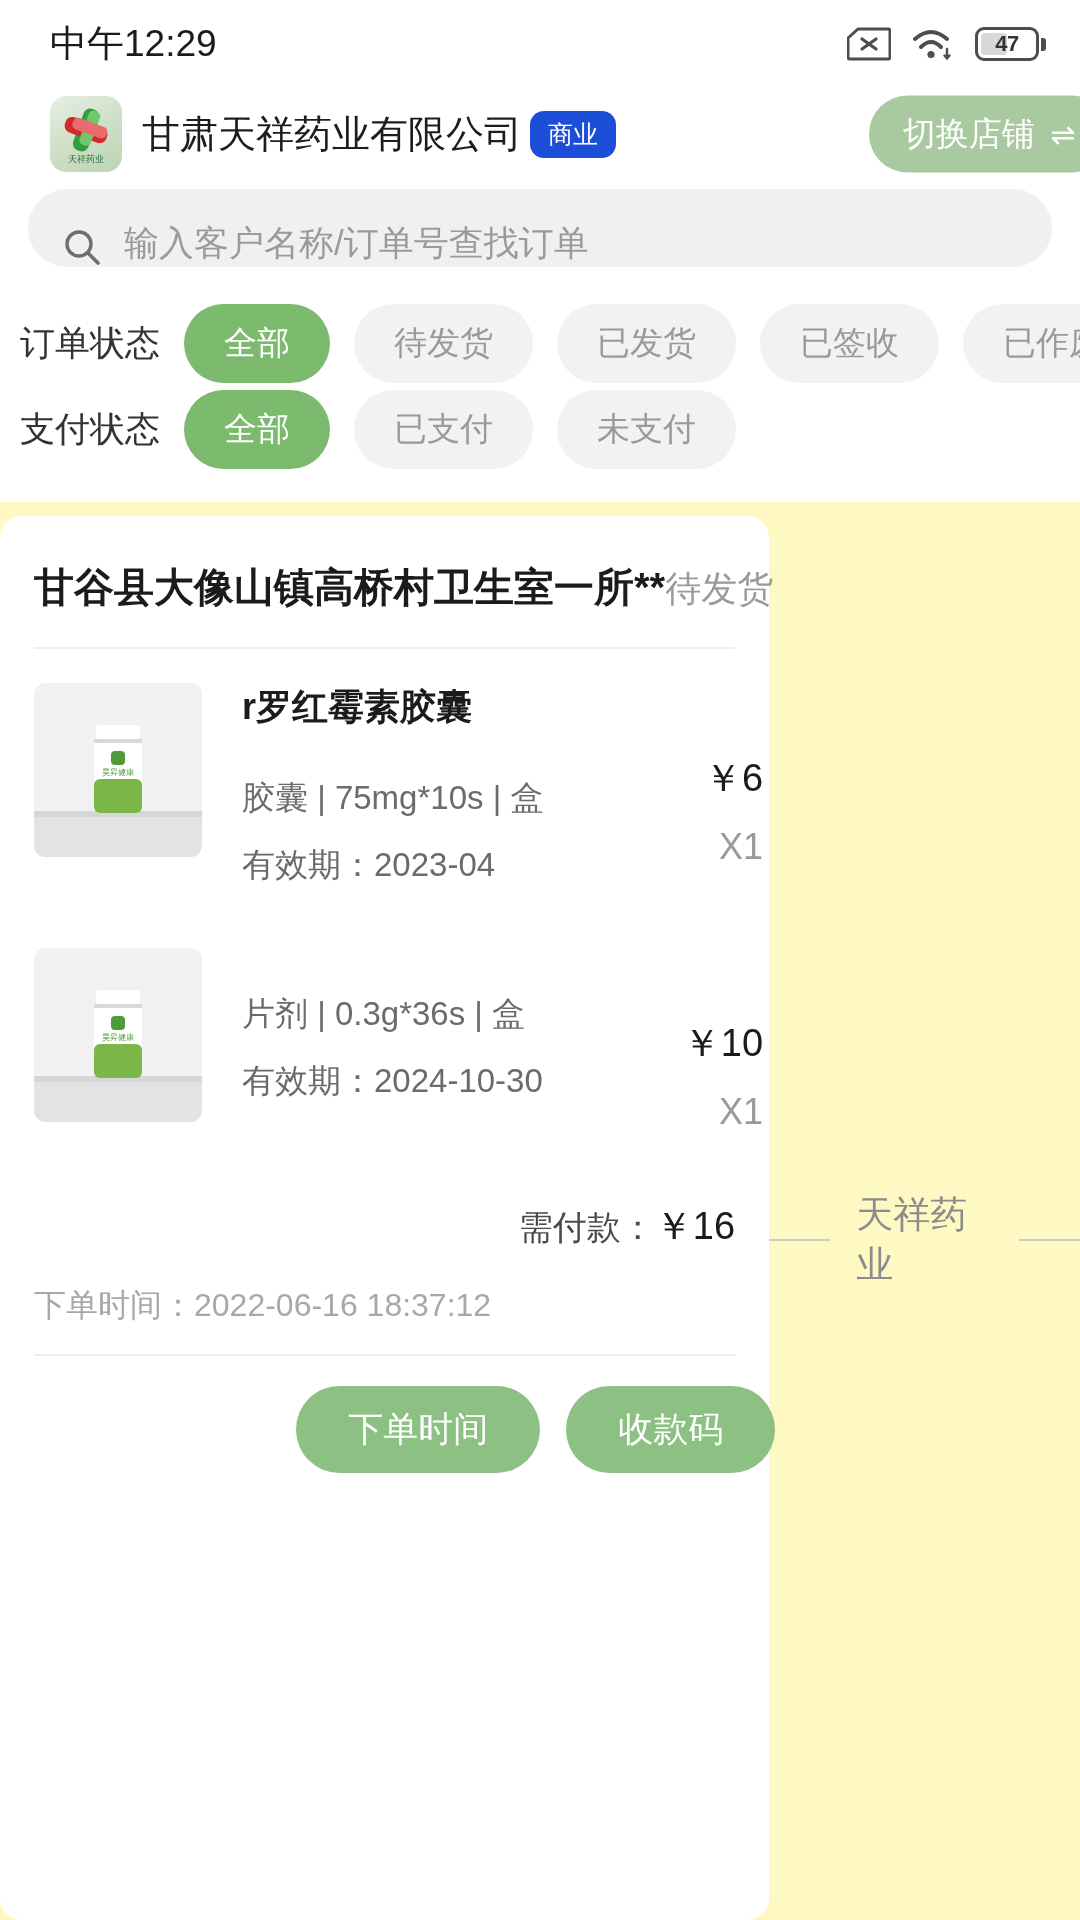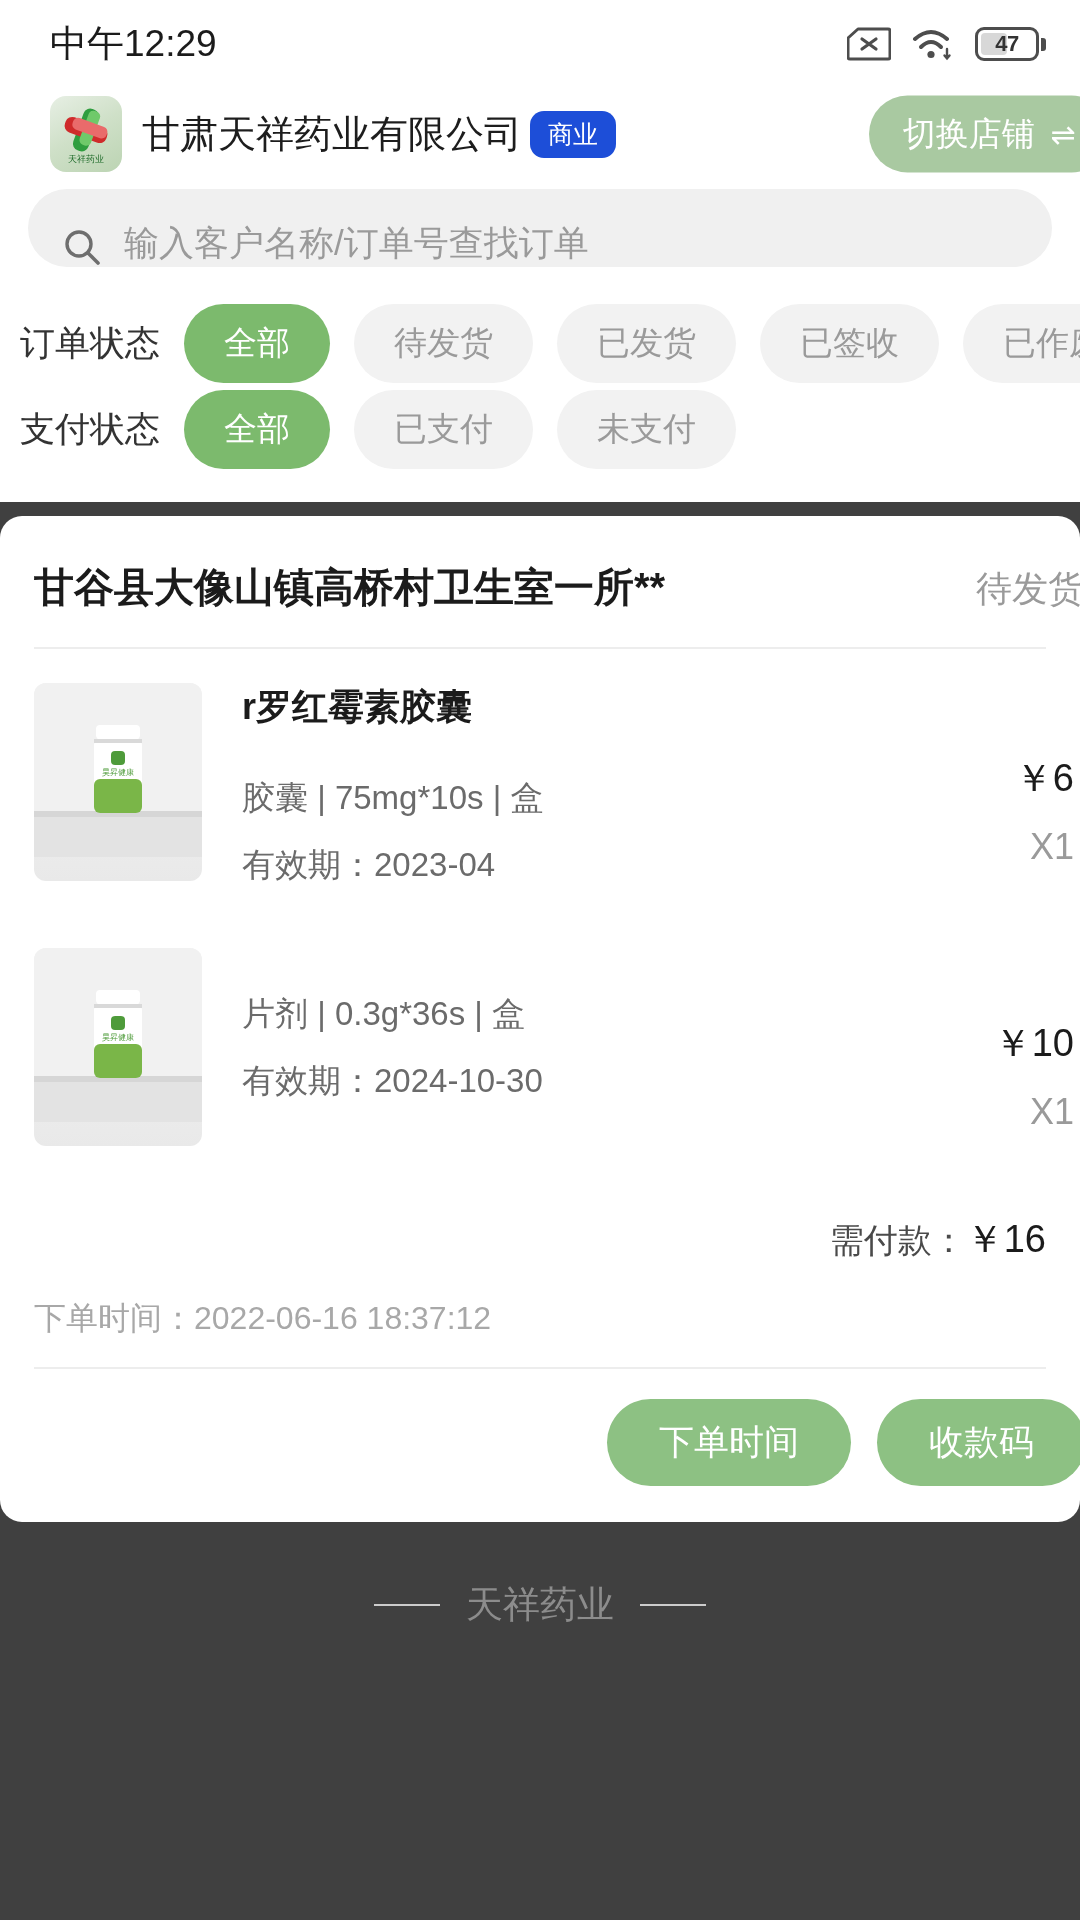--- a/index.html
+++ b/index.html
@@ -75,38 +75,38 @@
   .filter-row { display:flex; align-items:center; padding-left:20px; height:86px; overflow:hidden; }
   .filter-label { font-size:35px; color:#333; white-space:nowrap; flex:0 0 auto; }
   .chips { display:flex; align-items:center; gap:24px; margin-left:24px; flex:0 0 auto; }
   .chip {
     font-size:33px; color:#9a9a9a; background:#f2f2f2;
     padding:17px 40px; border-radius:40px; white-space:nowrap;
   }
   .chip.active { background:#7cba6d; color:#ffffff; }
 
   
-  .body-area { flex:1 1 auto; background:#404040; display:flex; flex-direction:column; }
+  .body-area { flex:1 1 auto; background:#fef9c3; display:flex; }
 
   .order-card {
     background:#ffffff; border-radius:22px; margin:14px 0 0 0; padding:0 34px;
   }
   .order-head {
     display:flex; align-items:baseline; justify-content:space-between;
     padding:44px 0 32px 0;
   }
   .order-title { font-size:40px; font-weight:bold; color:#1b1b1b; white-space:nowrap; }
   .order-status { font-size:36px; color:#9a9a9a; white-space:nowrap; margin-right:-38px;}
   .divider { height:2px; background:#ededed; }
 
   .product {
     display:flex; padding:34px 0 26px 0; align-items:flex-start;
   }
   .p-thumb {
-    width:168px; height:198px; flex:0 0 168px; border-radius:12px;
+    width:168px; height:174px; flex:0 0 168px; border-radius:12px;
     overflow:hidden; position:relative;
     background:linear-gradient(180deg,#f2f2f2 0%,#eeeeee 60%,#e9e9e9 100%);
   }
   .p-info { flex:1 1 auto; margin-left:40px; min-width:0; }
   .p-name { font-size:36px; font-weight:bold; color:#1b1b1b; white-space:nowrap; }
   .p-spec { font-size:33px; color:#6b6b6b; margin-top:44px; white-space:nowrap; }
   .p-exp { font-size:33px; color:#6b6b6b; margin-top:22px; white-space:nowrap; }
   .p-right { flex:0 0 auto; text-align:right; margin-left:10px; padding-top:70px; margin-right:-28px;}
   .p-price { font-size:38px; color:#1b1b1b; white-space:nowrap; }
   .p-qty { font-size:36px; color:#9a9a9a; margin-top:22px; white-space:nowrap; }

